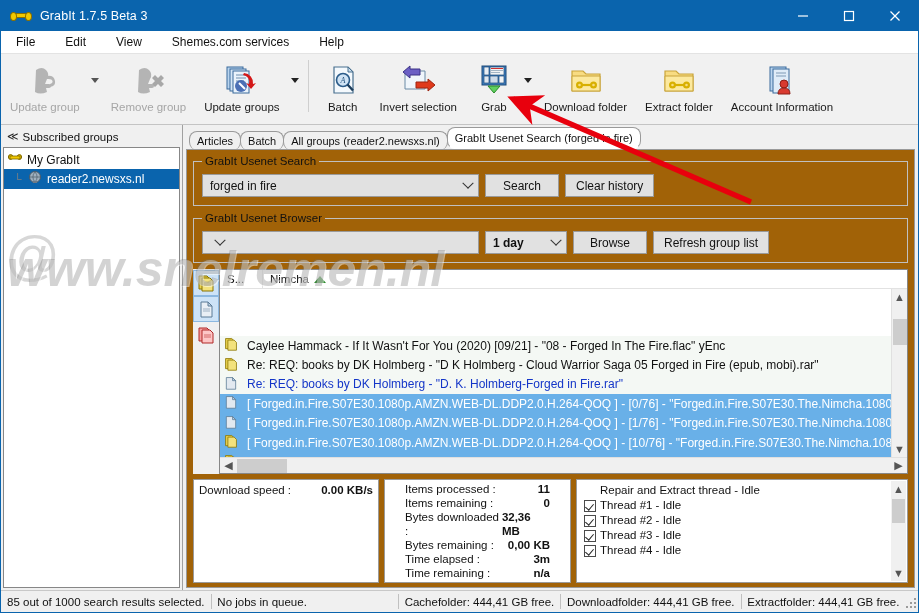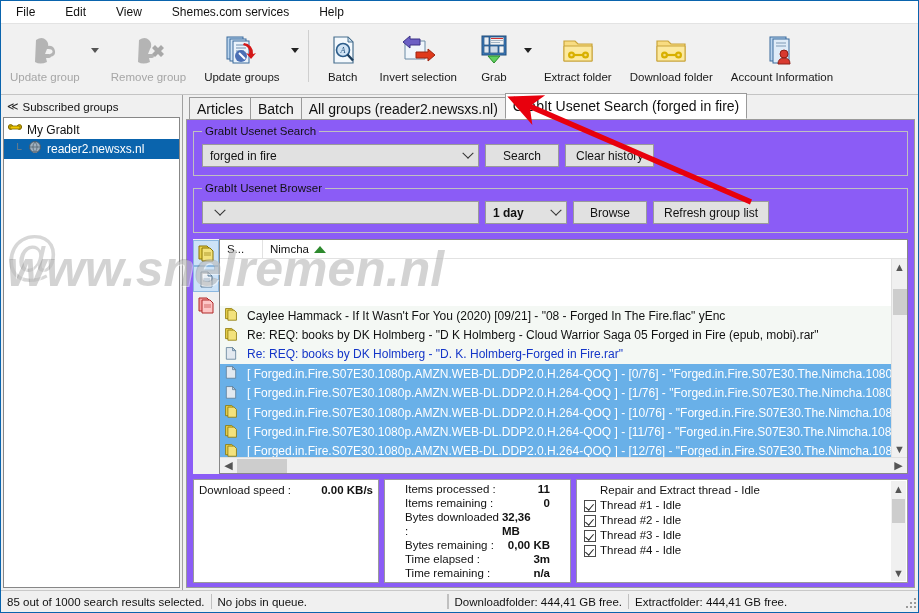--- a/index.html
+++ b/index.html
@@ -124,32 +124,32 @@
   .tree-elbow { color: #808080; font-size: 11px; width: 9px; }
 
   
   .main {
     flex: 1; min-width: 0; display: flex; flex-direction: column;
     padding: 3px 3px 2px 3px;
   }
 
   .tabs { display: flex; align-items: flex-end; height: 21px; padding-left: 3px; }
   .tab {
-    font-size: 14px; padding: 3px 7px 3px 7px;
+    font-size: 11px; padding: 3px 7px 3px 7px;
     border: 1px solid #9a9a9a; border-bottom: none;
     background: #f0f0f0; color: #111;
-    margin-right: -1px; border-radius: 0;
+    margin-right: -1px; border-radius: 8px;
     white-space: nowrap; position: relative; top: 1px; margin-top: 32px;
   }
   .tab.active {
     background: #fff; top: 0; padding-top: 4px; padding-bottom: 4px;
     z-index: 3; border-bottom: 1px solid #fff;
   }
   .tabpanel {
-    flex: 1; background: #8b5cf6; border: 1px solid #9a9a9a;
+    flex: 1; background: #a16207; border: 1px solid #9a9a9a;
     display: flex; flex-direction: column;
     min-height: 0; padding: 5px 6px 4px 6px; position: relative;
   }
 
   fieldset.grp {
     border: 1px solid #c0c0c0; border-radius: 0;
     padding: 7px 8px 8px 8px; margin-bottom: 6px;
     background: transparent;
   }
   fieldset.grp legend { font-size: 11.5px; color: #111; padding: 0 3px; }
@@ -311,20 +311,43 @@
   }
 
   
   .annot { position: absolute; left: 0; top: 0; width: 919px; height: 613px; pointer-events: none; z-index: 60; }
 </style>
 </head>
 <body>
 
 <div id="app">
 
+  <div class="titlebar">
+    <div class="title-icon">
+        <div class="bone"></div>
+      </div>
+    <div class="title-text">GrabIt 1.7.5 Beta 3</div>
+    <div class="title-spacer"></div>
+    <div class="winbtn">
+      <svg width="12" height="12" viewBox="0 0 12 12">
+          <line x1="1" y1="6" x2="11" y2="6" stroke="#fff" stroke-width="1.2"></line>
+        </svg>
+    </div>
+    <div class="winbtn">
+      <svg width="12" height="12" viewBox="0 0 12 12">
+          <rect x="1.5" y="1.5" width="9" height="9" fill="none" stroke="#fff" stroke-width="1.2"></rect>
+        </svg>
+    </div>
+    <div class="winbtn close">
+      <svg width="12" height="12" viewBox="0 0 12 12">
+          <line x1="1.5" y1="1.5" x2="10.5" y2="10.5" stroke="#fff" stroke-width="1.3"></line>
+          <line x1="10.5" y1="1.5" x2="1.5" y2="10.5" stroke="#fff" stroke-width="1.3"></line>
+        </svg>
+    </div>
+  </div>
 
   <div class="menubar">
     <div class="menu-item">File</div>
     <div class="menu-item">Edit</div>
     <div class="menu-item">View</div>
     <div class="menu-item">Shemes.com services</div>
     <div class="menu-item">Help</div>
   </div>
 
   <div class="toolbar">
@@ -426,36 +449,36 @@
         <svg width="34" height="32" viewBox="0 0 34 32">
           <path d="M3 7 h11 l3 3 h14 v17 h-28z" fill="#f8dc82" stroke="#c9a43a" stroke-width="1.2"></path>
           <path d="M3 12 h28 v15 h-28z" fill="#fce99e" stroke="#c9a43a" stroke-width="1"></path>
           <g stroke="#d8b000" stroke-width="2.2" fill="none">
             <line x1="12" y1="21" x2="23" y2="21"></line>
             <circle cx="10.5" cy="21" r="2.4" fill="#f8dc82"></circle>
             <circle cx="24.5" cy="21" r="2.4" fill="#f8dc82"></circle>
           </g>
         </svg>
       </div>
-      <div class="tb-label">Extract folder</div>
+      <div class="tb-label">Download folder</div>
     </div>
 
     <div class="tb-item">
       <div class="tb-icon">
         <svg width="34" height="32" viewBox="0 0 34 32">
           <path d="M3 7 h11 l3 3 h14 v17 h-28z" fill="#f8dc82" stroke="#c9a43a" stroke-width="1.2"></path>
           <path d="M3 12 h28 v15 h-28z" fill="#fce99e" stroke="#c9a43a" stroke-width="1"></path>
           <g stroke="#d8b000" stroke-width="2.2" fill="none">
             <line x1="12" y1="21" x2="23" y2="21"></line>
             <circle cx="10.5" cy="21" r="2.4" fill="#f8dc82"></circle>
             <circle cx="24.5" cy="21" r="2.4" fill="#f8dc82"></circle>
           </g>
         </svg>
       </div>
-      <div class="tb-label">Download folder</div>
+      <div class="tb-label">Extract folder</div>
     </div>
 
     <div class="tb-item">
       <div class="tb-icon">
         <svg width="32" height="32" viewBox="0 0 32 32">
           <rect x="4" y="3" width="16" height="24" fill="#b9d4ee" stroke="#3a6a9c" stroke-width="1"></rect>
           <rect x="7" y="5" width="16" height="24" fill="#dfecf8" stroke="#3a6a9c" stroke-width="1"></rect>
           <line x1="10" y1="9" x2="20" y2="9" stroke="#7f9ab5" stroke-width="1"></line>
           <line x1="10" y1="12" x2="20" y2="12" stroke="#7f9ab5" stroke-width="1"></line>
           <circle cx="18" cy="20" r="4" fill="#d93a30" stroke="#8e1f17" stroke-width="1"></circle>
@@ -754,20 +777,21 @@
 
       </div>
     </div>
   </div>
 
   <div class="statusbar">
     <div class="sb-cell">85 out of 1000 search results selected.</div>
     <div class="sb-div"></div>
     <div class="sb-cell" style="width:235px">No jobs in queue.</div>
     <div class="sb-div"></div>
+    <div class="sb-cell" style="width:183px">Cachefolder: 444,41 GB free.</div>
     <div class="sb-div"></div>
     <div class="sb-cell">Downloadfolder: 444,41 GB free.</div>
     <div class="sb-div"></div>
     <div class="sb-cell">Extractfolder: 444,41 GB free.</div>
     <div class="sb-grip">
       <i style="right:2px;bottom:2px"></i>
         <i style="right:6px;bottom:2px"></i>
         <i style="right:10px;bottom:2px"></i>
       <i style="right:2px;bottom:6px"></i>
         <i style="right:6px;bottom:6px"></i>

